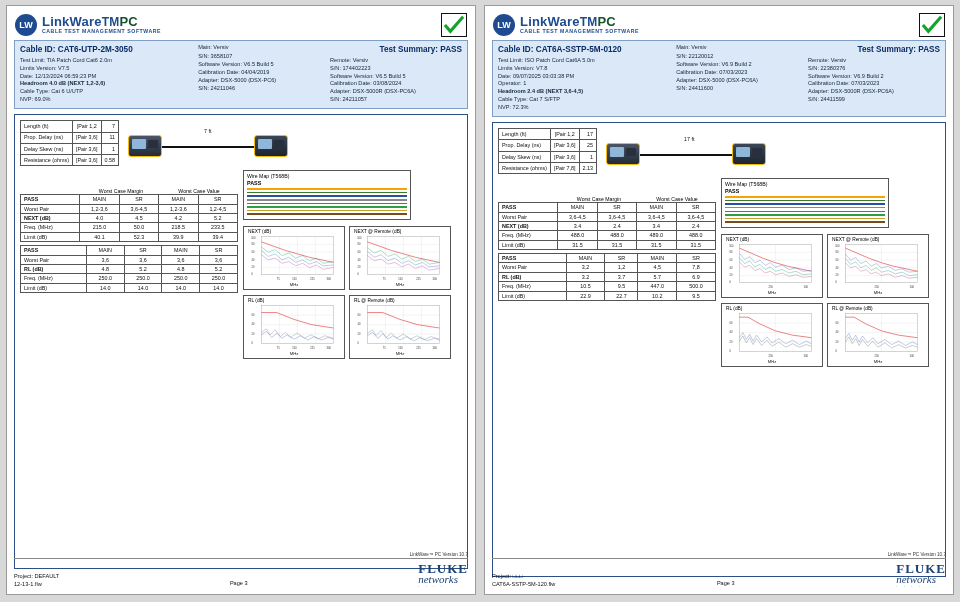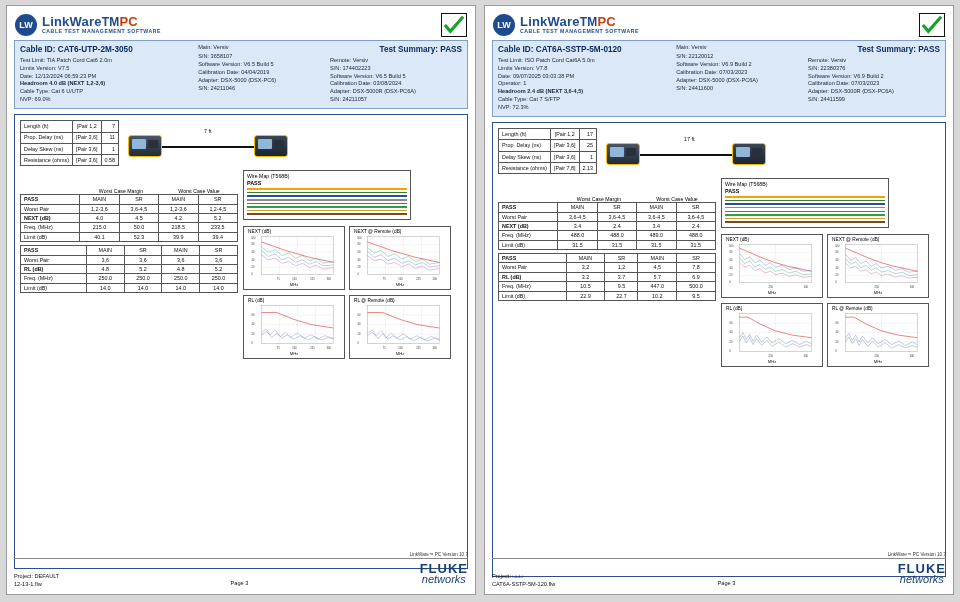--- a/index.html
+++ b/index.html
@@ -39,21 +39,21 @@
     display: flex; align-items: center; justify-content: center;
     margin-right: 5px;
     flex: none;
   }
   .logo-text { line-height: 1.05; }
   .logo-main {
     font-size: 13px; font-weight: bold; color: #1e4b8f;
     letter-spacing: .2px;
   }
   .logo-main .sm { font-size: 12px; }
-  .logo-main .pc { color: #c2410c; }
+  .logo-main .pc { color: #14532d; }
   .logo-sub {
     font-size: 5.2px; color: #1e4b8f; letter-spacing: .55px;
     font-weight: bold;
   }
   .pass-box {
     margin-left: auto;
     width: 26px; height: 24px;
     border: 1.6px solid #111;
     background: #fff;
     display: flex; align-items: center; justify-content: center;
@@ -176,21 +176,21 @@
     font-size: 4.6px;
     color: #333;
     border-bottom: 1px solid #888;
     padding-bottom: 1px;
     margin-bottom: 3px;
   }
   .foot-row { display: flex; align-items: flex-end; }
   .foot-left { line-height: 1.45; }
   .foot-mid { flex: 1; text-align: center; font-size: 5.6px; padding-bottom: 2px;}
   .fluke {
-    text-align: center; line-height: 1;
+    text-align: left; line-height: 1; font-family: Liberation Serif, serif;
   }
   .fluke .f1 {
     font-size: 13px; font-weight: bold; color: #1b3f77; letter-spacing: 1px;
   }
   .fluke .f2 {
     font-size: 11px; color: #1b3f77; font-style: italic;
     margin-top: -1px;
   }
   .fluke .f3 {
     font-size: 3.4px; color: #1b3f77; letter-spacing: 3px;

